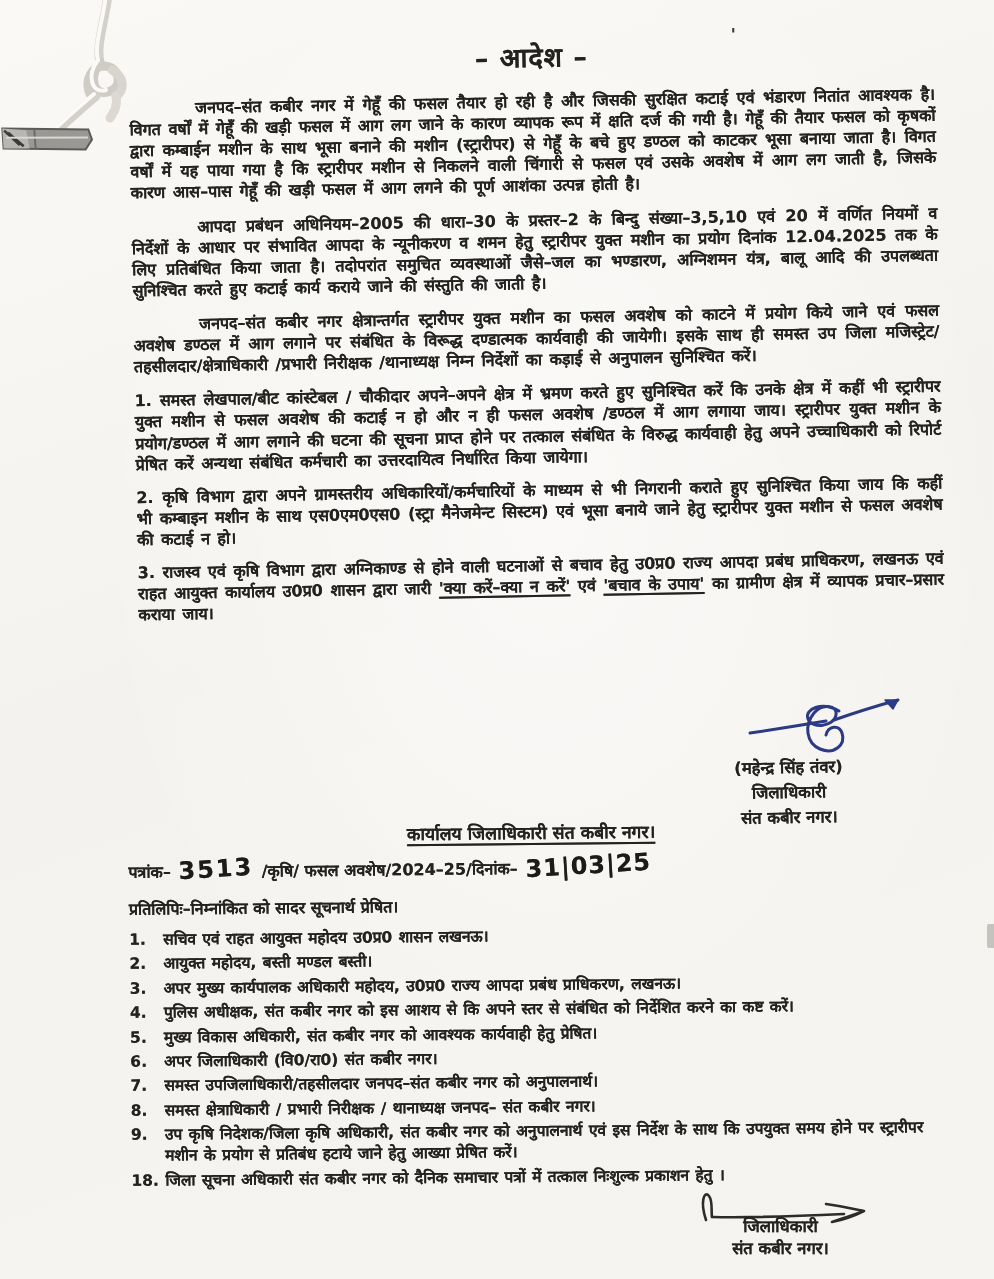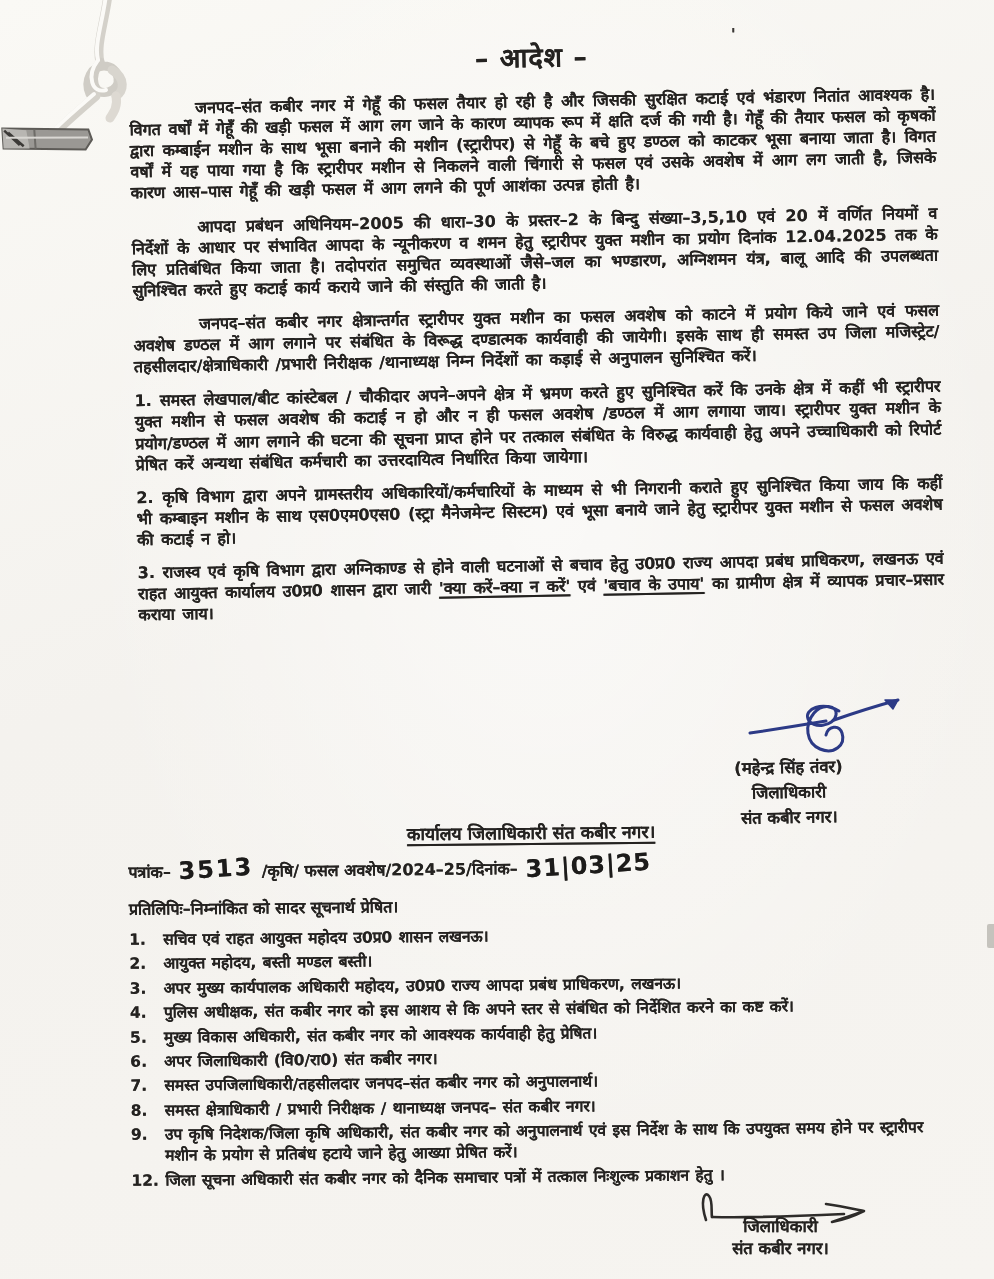--- a/index.html
+++ b/index.html
@@ -185,21 +185,21 @@
         </div>
       <div class="copy-row">
           <span class="num">8.</span>
           <span class="txt">समस्त क्षेत्राधिकारी / प्रभारी निरीक्षक / थानाध्यक्ष जनपद– संत कबीर नगर।</span>
         </div>
       <div class="copy-row">
           <span class="num">9.</span>
           <span class="txt">उप कृषि निदेशक/जिला कृषि अधिकारी, संत कबीर नगर को अनुपालनार्थ एवं इस निर्देश के साथ कि उपयुक्त समय होने पर स्ट्रारीपर मशीन के प्रयोग से प्रतिबंध हटाये जाने हेतु आख्या प्रेषित करें।</span>
         </div>
       <div class="copy-row">
-          <span class="num">12.</span>
+          <span class="num">18.</span>
           <span class="txt">जिला सूचना अधिकारी संत कबीर नगर को दैनिक समाचार पत्रों में तत्काल निःशुल्क प्रकाशन हेतु ।</span>
         </div>
     </div>
   </div>
 
   <svg class="sig-svg-2" width="190" height="48" viewBox="0 0 190 48">
     <g fill="none" stroke="#2e2c2a" stroke-width="2.6" stroke-linecap="round" stroke-linejoin="round">
       <path d="M14,40 C8,22 12,10 17,16 C21,21 19,32 20,37"></path>
       <path d="M20,37 C65,38 110,36 152,34"></path>
       <path d="M134,24 C148,26 162,29 172,31 C162,36 150,40 140,42 C152,38 164,34 172,31"></path>

